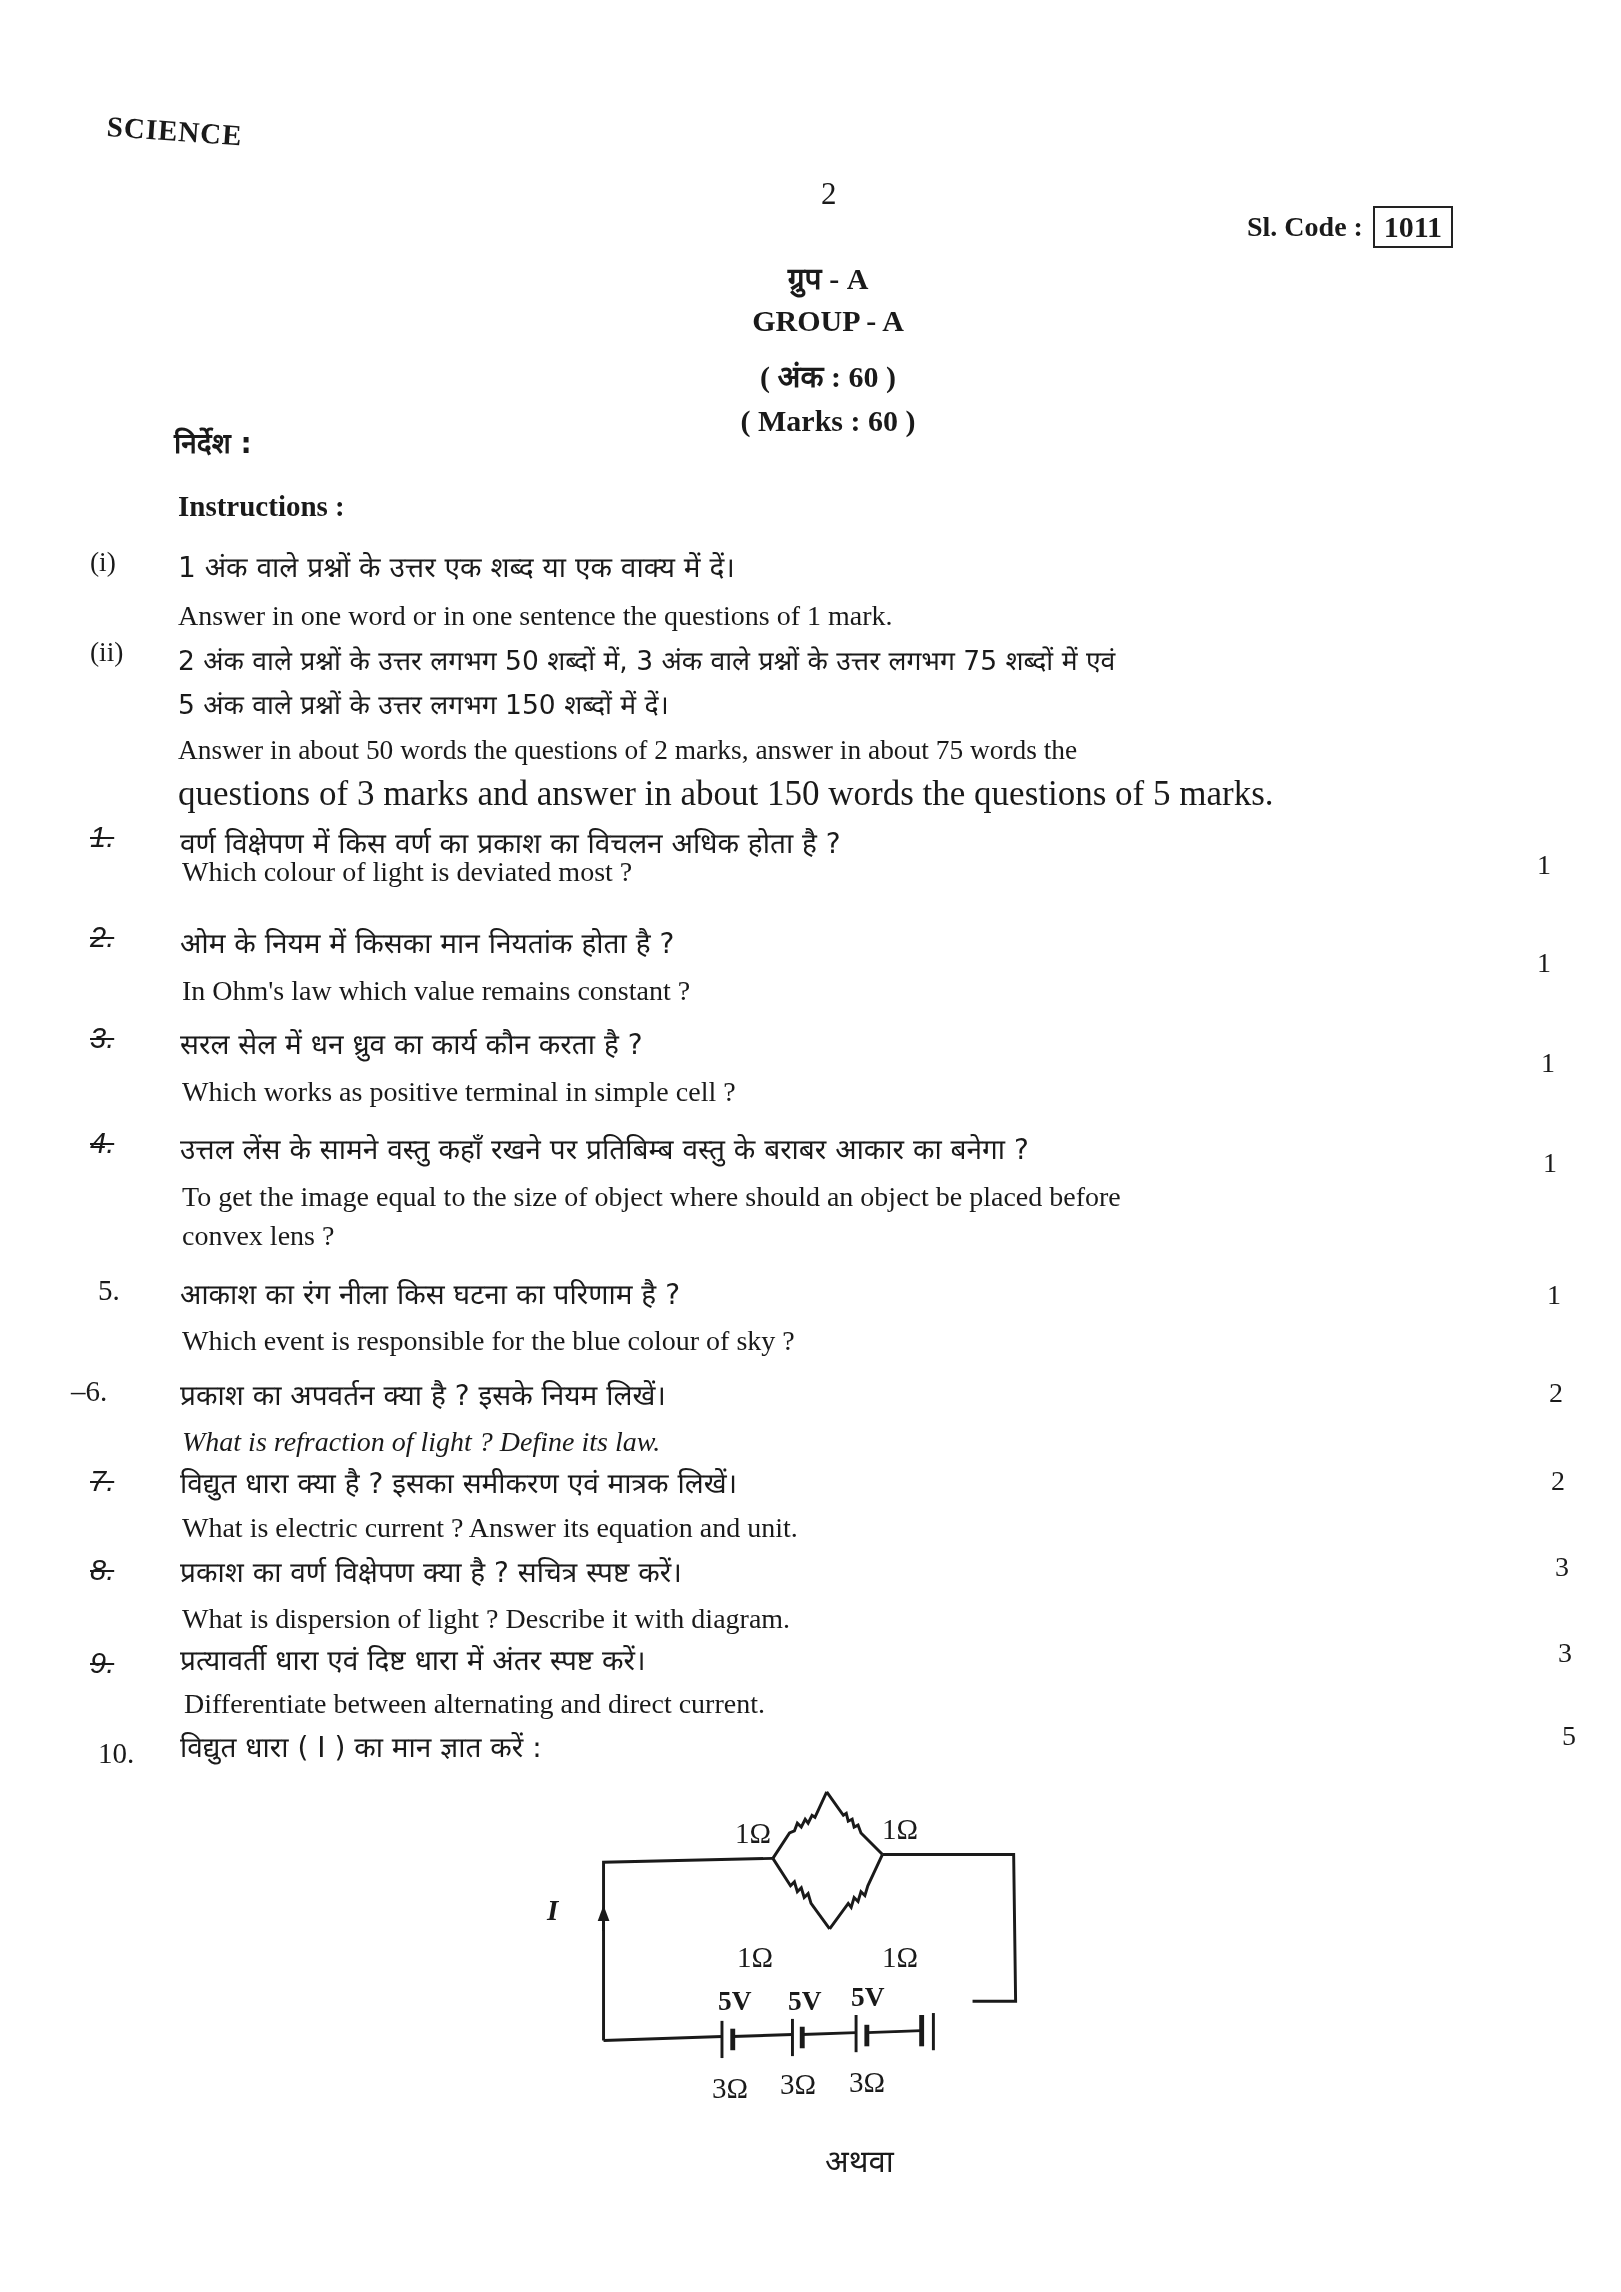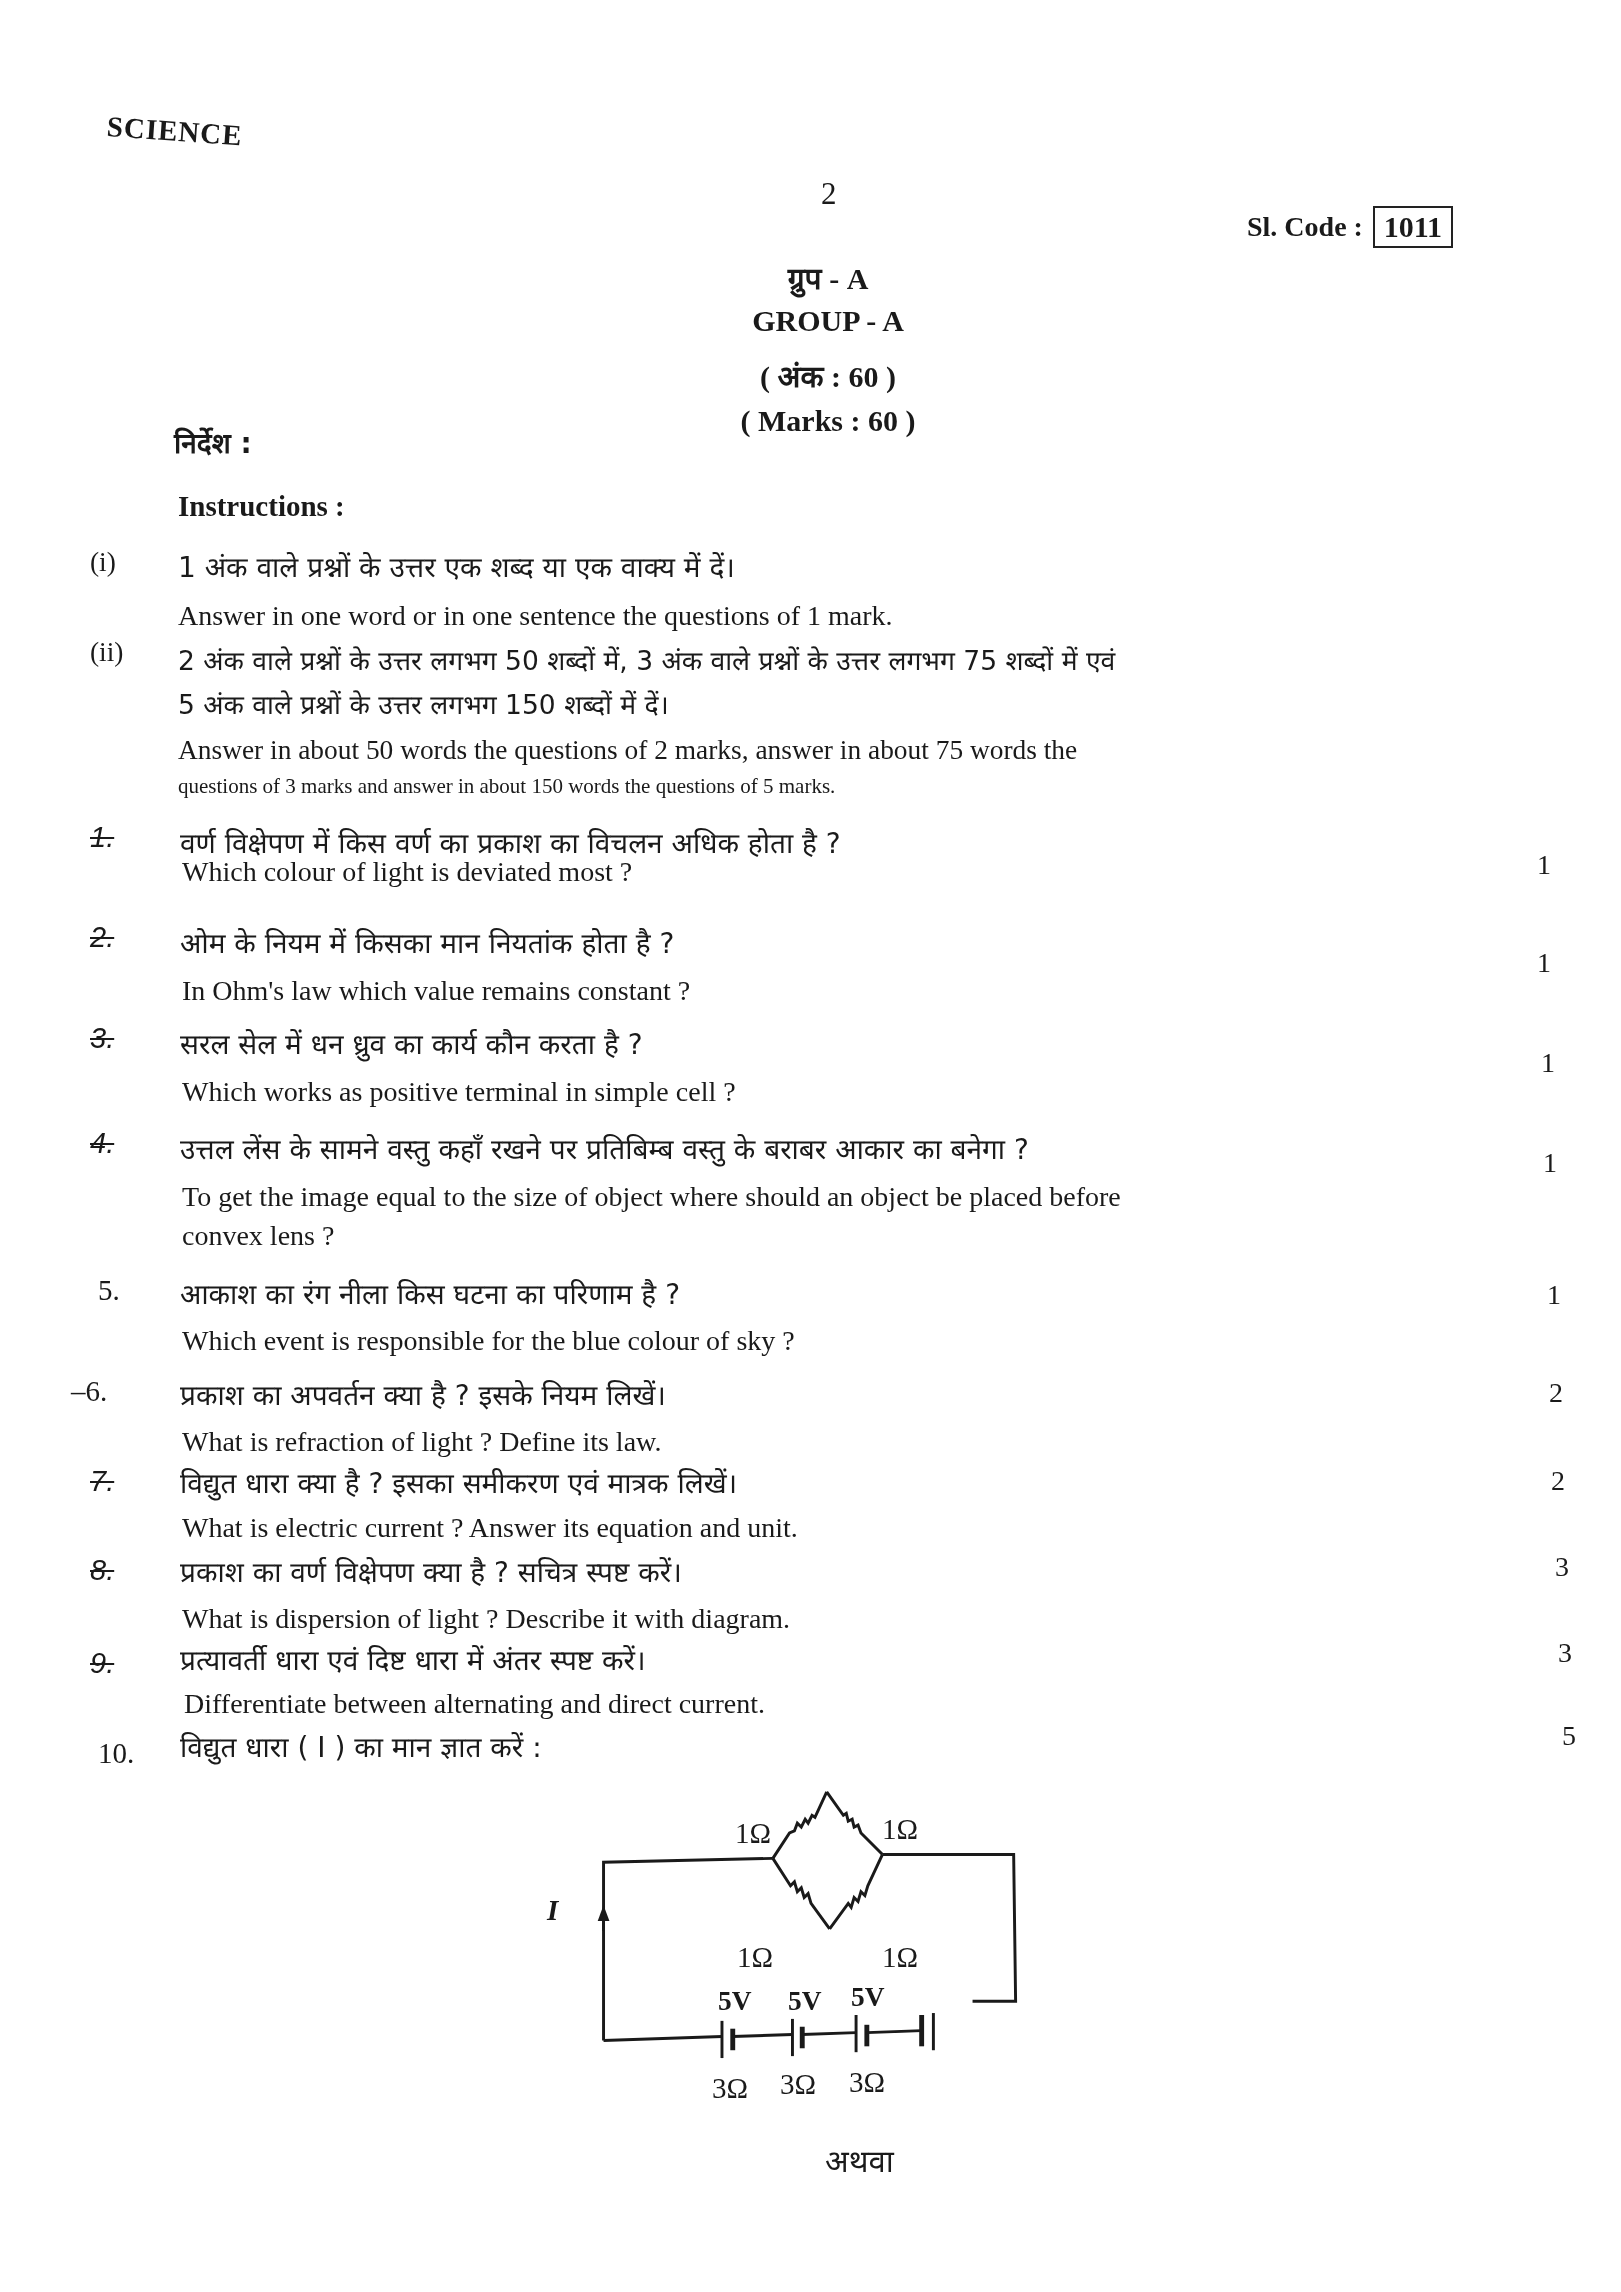--- a/index.html
+++ b/index.html
@@ -47,21 +47,21 @@
 <div class="abs instr-title">Instructions :</div>
 
 <div class="abs roman" style="left:90px; top:547px;">(i)</div>
 <div class="abs hi" style="left:178px; top:547px;">1 अंक वाले प्रश्नों के उत्तर एक शब्द या एक वाक्य में दें।</div>
 <div class="abs line" style="left:178px; top:600px;">Answer in one word or in one sentence the questions of 1 mark.</div>
 
 <div class="abs roman" style="left:90px; top:637px;">(ii)</div>
 <div class="abs hi" style="left:178px; top:642px; font-size:26.5px;">2 अंक वाले प्रश्नों के उत्तर लगभग 50 शब्दों में, 3 अंक वाले प्रश्नों के उत्तर लगभग 75 शब्दों में एवं</div>
 <div class="abs hi" style="left:178px; top:686px; font-size:26.5px;">5 अंक वाले प्रश्नों के उत्तर लगभग 150 शब्दों में दें।</div>
 <div class="abs line" style="left:178px; top:735px; font-size:27.4px;">Answer in about 50 words the questions of 2 marks, answer in about 75 words the</div>
-<div class="abs line" style="left:178px; top:774px; font-size:21px;">questions of 3 marks and answer in about 150 words the questions of 5 marks.</div>
+<div class="abs line" style="left:178px; top:774px; font-size:35px;">questions of 3 marks and answer in about 150 words the questions of 5 marks.</div>
 
 <div class="abs qno hand" style="left:90px; top:821px;">1.</div>
 <div class="abs hi" style="left:180px; top:823px;">वर्ण विक्षेपण में किस वर्ण का प्रकाश का विचलन अधिक होता है ?</div>
 <div class="abs marks" style="left:1537px; top:849px;">1</div>
 <div class="abs line" style="left:182px; top:856px;">Which colour of light is deviated most ?</div>
 
 <div class="abs qno hand" style="left:90px; top:921px;">2.</div>
 <div class="abs hi" style="left:180px; top:923px;">ओम के नियम में किसका मान नियतांक होता है ?</div>
 <div class="abs marks" style="left:1537px; top:947px;">1</div>
 <div class="abs line" style="left:182px; top:975px;">In Ohm's law which value remains constant ?</div>
@@ -78,21 +78,21 @@
 <div class="abs line" style="left:182px; top:1220px;">convex lens ?</div>
 
 <div class="abs qno" style="left:98px; top:1274px;">5.</div>
 <div class="abs hi" style="left:180px; top:1274px;">आकाश का रंग नीला किस घटना का परिणाम है ?</div>
 <div class="abs marks" style="left:1547px; top:1279px;">1</div>
 <div class="abs line" style="left:182px; top:1325px;">Which event is responsible for the blue colour of sky ?</div>
 
 <div class="abs qno" style="left:71px; top:1375px;">–6.</div>
 <div class="abs hi" style="left:180px; top:1375px;">प्रकाश का अपवर्तन क्या है ? इसके नियम लिखें।</div>
 <div class="abs marks" style="left:1549px; top:1377px;">2</div>
-<div class="abs line" style="left:182px; top:1426px;">What is refraction of light ? Define its law.</div>
+<div class="abs line" style="left:182px; top:1426px;font-style:italic;">What is refraction of light ? Define its law.</div>
 
 <div class="abs qno hand" style="left:90px; top:1465px;">7.</div>
 <div class="abs hi" style="left:180px; top:1463px;">विद्युत धारा क्या है ? इसका समीकरण एवं मात्रक लिखें।</div>
 <div class="abs marks" style="left:1551px; top:1465px;">2</div>
 <div class="abs line" style="left:182px; top:1512px;">What is electric current ? Answer its equation and unit.</div>
 
 <div class="abs qno hand" style="left:90px; top:1554px;">8.</div>
 <div class="abs hi" style="left:180px; top:1552px;">प्रकाश का वर्ण विक्षेपण क्या है ? सचित्र स्पष्ट करें।</div>
 <div class="abs marks" style="left:1555px; top:1551px;">3</div>
 <div class="abs line" style="left:182px; top:1603px;">What is dispersion of light ? Describe it with diagram.</div>

